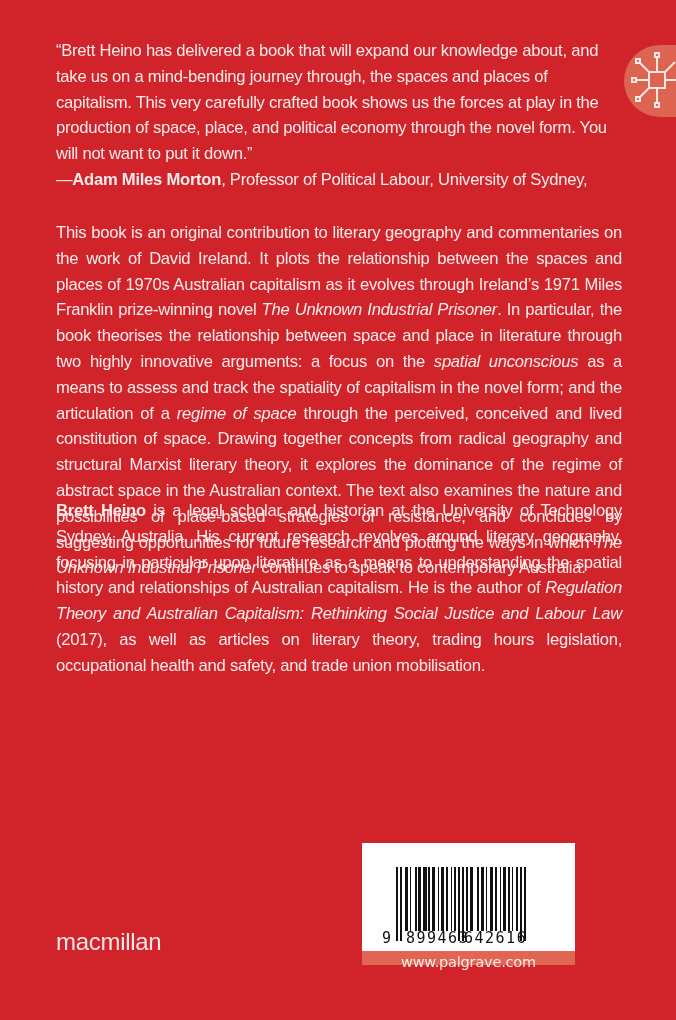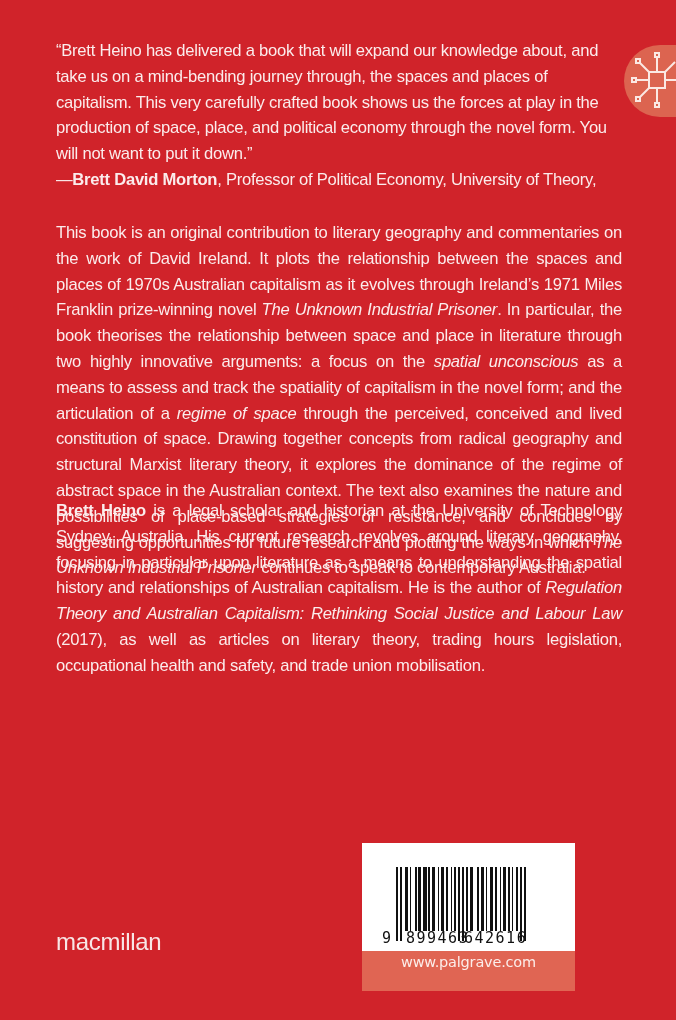--- a/index.html
+++ b/index.html
@@ -57,31 +57,31 @@
   .bars span.gap { background: transparent; }
   .barcode-digits {
     position: absolute; left: 0; width: 100%; top: 86px; text-align: left;
     font-family: "DejaVu Sans Mono", "Liberation Mono", monospace;
     font-size: 15px; color: #111;
   }
   .barcode-digits .d1 { position: absolute; left: 20px; }
   .barcode-digits .d2 { position: absolute; left: 44px; letter-spacing: 1.5px; }
   .barcode-digits .d3 { position: absolute; left: 102px; letter-spacing: 1.5px; }
   .url-bar {
-    background: #E06553; height: 40px; color: #FCEDEA;
+    background: #E06553; height: 14px; color: #FCEDEA;
     font-size: 14.5px; text-align: center; line-height: 23px;
     font-family: "DejaVu Sans", sans-serif; letter-spacing: -0.2px;
   }
 </style>
 </head>
 <body>
 
 <div class="text-block endorsement">
   <p>“Brett Heino has delivered a book that will expand our knowledge about, and take us on a mind-bending journey through, the spaces and places of capitalism. This very carefully crafted book shows us the forces at play in the production of space, place, and political economy through the novel form. You will not want to put it down.”</p>
-  <p class="attrib"><span>—</span><strong>Brett David Morton</strong><span>, Professor of Political Economy, University of Theory,</span></p>
+  <p class="attrib"><span>—</span><strong>Adam Miles Morton</strong><span>, Professor of Political Labour, University of Sydney,</span></p>
 </div>
 
 <div class="text-block description">
   <p><span>This book is an original contribution to literary geography and commentaries on the work of David Ireland. It plots the relationship between the spaces and places of 1970s Australian capitalism as it evolves through Ireland’s 1971 Miles Franklin prize-winning novel </span><em>The Unknown Industrial Prisoner</em><span>. In particular, the book theorises the relationship between space and place in literature through two highly innovative arguments: a focus on the </span><em>spatial unconscious</em><span> as a means to assess and track the spatiality of capitalism in the novel form; and the articulation of a </span><em>regime of space</em><span> through the perceived, conceived and lived constitution of space. Drawing together concepts from radical geography and structural Marxist literary theory, it explores the dominance of the regime of abstract space  in the Australian context. The text also examines the nature and possibilities of place-based strategies of resistance, and concludes by suggesting opportunities for future research and plotting the ways in which </span><em>The Unknown Industrial Prisoner</em><span> continues to speak to contemporary Australia.</span></p>
 </div>
 
 <div class="text-block bio">
   <p><strong>Brett Heino</strong><span> is a legal scholar and historian at the University of Technology Sydney, Australia. His current research revolves around literary geography, focusing in particular upon literature as a means to understanding the spatial history and relationships of Australian capitalism. He is the author of </span><em>Regulation Theory and Australian Capitalism: Rethinking Social Justice and Labour Law</em><span> (2017), as well as articles on literary theory, trading hours legislation, occupational health and safety, and trade union mobilisation.</span></p>
 </div>
 

